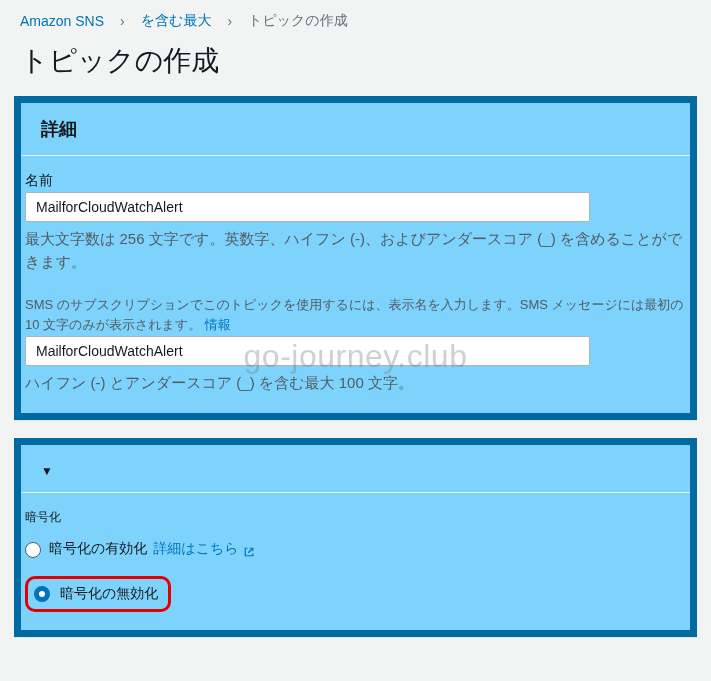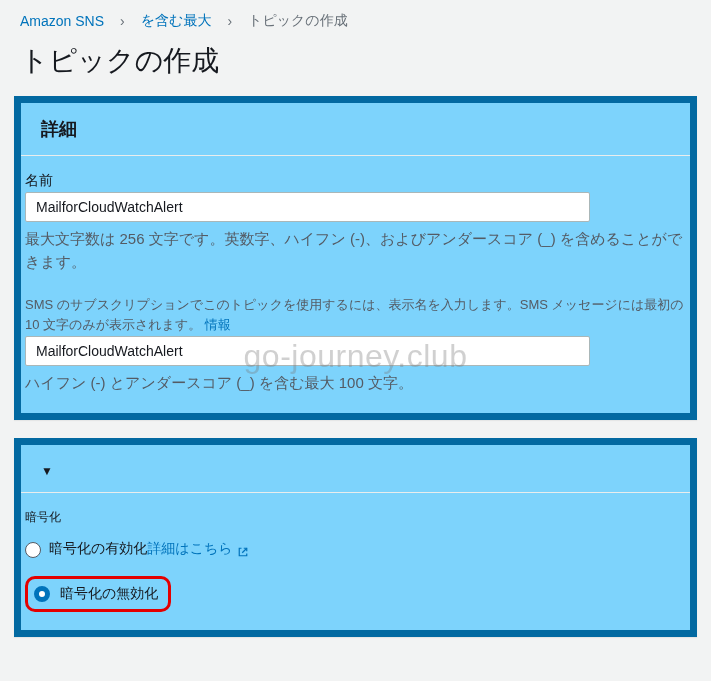--- a/index.html
+++ b/index.html
@@ -111,20 +111,21 @@
       background: #fff;
     }
     .radio-circle.selected {
       border-color: #0073bb;
       border-width: 5px;
     }
     .radio-content { flex: 1; }
     .radio-label-row {
       display: flex;
       align-items: center;
+      gap: 6px;
     }
     .radio-label { font-size: 14px; }
     .ext-link { color: #0073bb; text-decoration: none; cursor: pointer; display: inline-flex; align-items: flex-end; gap: 4px; }
     .ext-icon { width: 12px; height: 12px; }
     .radio-desc {
       font-size: 12px;
       color: #545b64;
       line-height: 1.5;
       margin-top: 4px;
       max-width: 480px;

